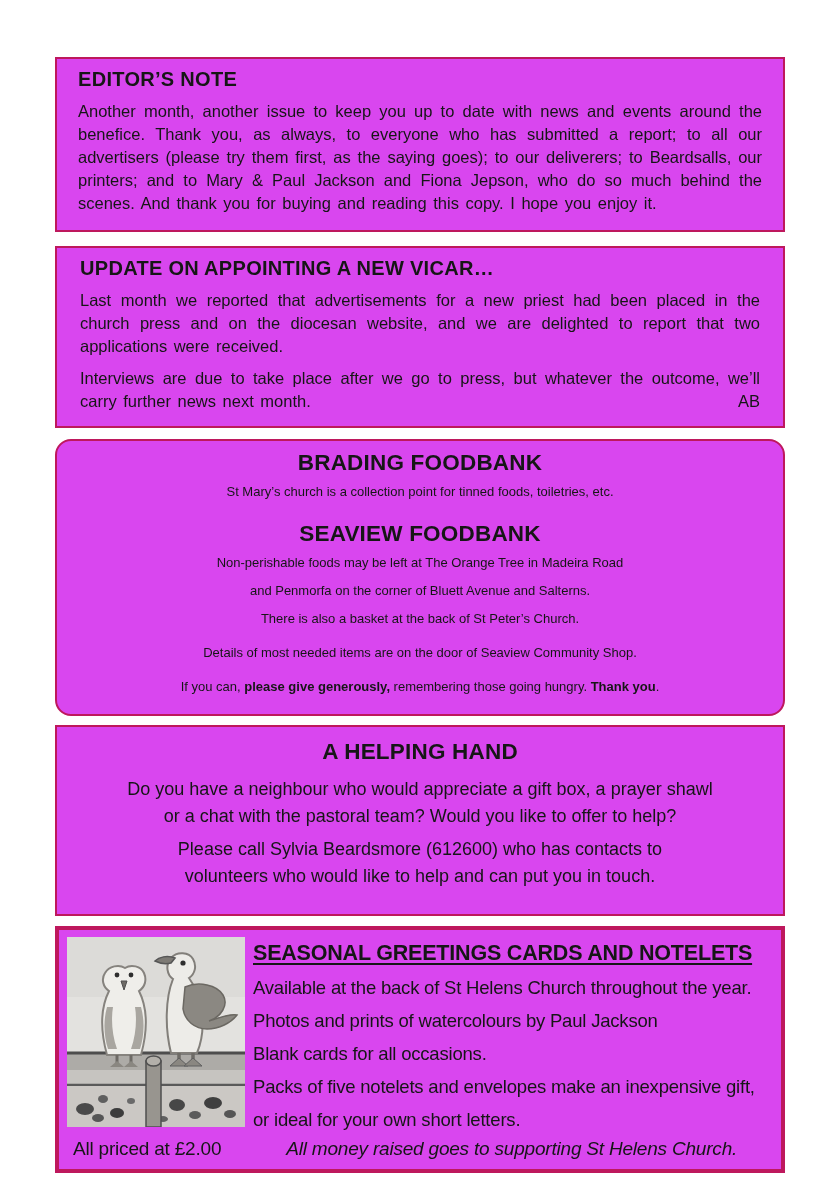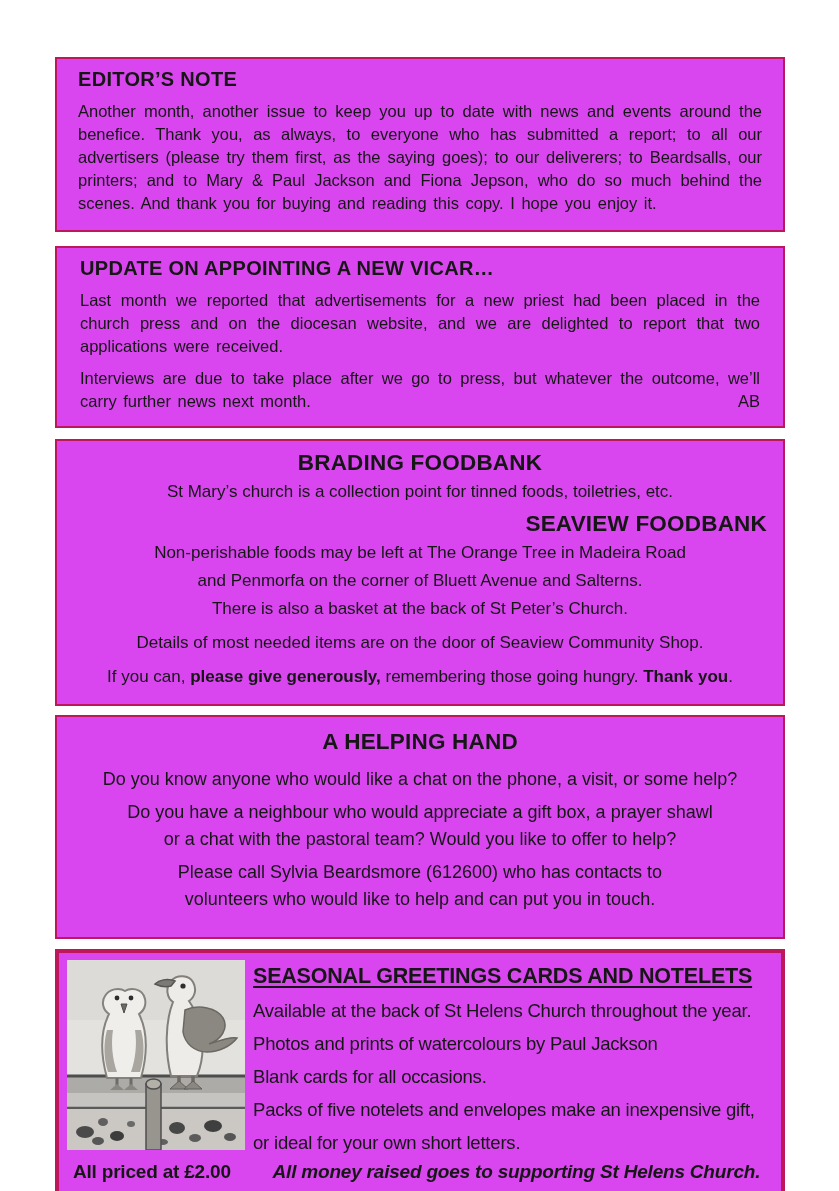--- a/index.html
+++ b/index.html
@@ -29,28 +29,28 @@
   .body-just {
     font-size: 16.5px; line-height: 23px;
     text-align: justify; word-spacing: 0.12em;
   }
   
   .box-vicar { padding: 9px 23px 13px 23px; margin-bottom: 11px; }
   .box-vicar .body-just { margin-bottom: 9px; }
   .para-sig { position: relative; margin-bottom: 0 !important; }
   .sig { position: absolute; right: 0; bottom: 0; font-weight: normal; }
   
-  .box-foodbank { padding: 7px 16px 13px 16px; margin-bottom: 9px; text-align: center; }
+  .box-foodbank { padding: 7px 16px 13px 16px; margin-bottom: 9px; text-align: center; border-radius: 16px; }
   .h-center {
     font-size: 22.5px; font-weight: bold; letter-spacing: 0.2px;
     text-align: center; line-height: 30px;
   }
-  .c-line { font-size: 17px; line-height: 28px; }
+  .c-line { font-size: 13px; line-height: 28px; }
   .gap-sm { margin-top: 6px; }
-  .gap-xs { margin-top: 3px; text-align: right; }
+  .gap-xs { margin-top: 13px; }
   
   .box-helping { padding: 10px 16px 24px 16px; margin-bottom: 10px; text-align: center; }
   .box-helping .h-center { margin-bottom: 9px; }
   .c-line-lg { font-size: 18px; line-height: 27px; }
   
   .box-cards {
     border-width: 4px; padding: 5px 9px 9px 6px; margin-bottom: 0;
   }
   .cards-top { display: flex; }
   .cards-img {
@@ -59,21 +59,21 @@
   }
   .cards-text { flex: 1; }
   .cards-title {
     font-size: 21.5px; font-weight: bold; text-decoration: underline;
     text-underline-offset: 3px; text-decoration-thickness: 2px;
     letter-spacing: -0.2px; line-height: 28px; margin: 4px 0 4px 0;
   }
   .cards-line { font-size: 18.5px; line-height: 33px; letter-spacing: -0.2px; }
   .cards-bottom {
     display: flex; align-items: baseline; margin-top: 2px;
-    font-size: 19px; font-weight: bold; letter-spacing: -0.2px;
+    font-size: 19px; font-weight: normal; letter-spacing: -0.2px;
   }
   .cards-price { padding-left: 8px; white-space: nowrap; }
   .cards-footer { flex: 1; text-align: center; font-style: italic; padding-left: 30px; }
 </style>
 </head>
 <body>
 
 <div class="page">
 
   <section class="box box-editors">
@@ -93,21 +93,20 @@
     <div class="h-center gap-xs">SEAVIEW FOODBANK</div>
     <div class="c-line">Non-perishable foods may be left at The Orange Tree in Madeira Road</div>
     <div class="c-line">and Penmorfa on the corner of Bluett Avenue and Salterns.</div>
     <div class="c-line">There is also a basket at the back of St Peter’s Church.</div>
     <div class="c-line gap-sm">Details of most needed items are on the door of Seaview Community Shop.</div>
     <div class="c-line gap-sm"><span>If you can, </span><b>please give generously,</b><span> remembering those going hungry. </span><b>Thank you</b><span>.</span></div>
   </section>
 
   <section class="box box-helping">
     <div class="h-center">A HELPING HAND</div>
-    <div class="c-line-lg">Do you know anyone who would like a chat on the phone, a visit, or some help?</div>
     <div class="c-line-lg gap-sm">Do you have a neighbour who would appreciate a gift box, a prayer shawl</div>
     <div class="c-line-lg">or a chat with the pastoral team? Would you like to offer to help?</div>
     <div class="c-line-lg gap-sm">Please call Sylvia Beardsmore (612600) who has contacts to</div>
     <div class="c-line-lg">volunteers who would like to help and can put you in touch.</div>
   </section>
 
   <section class="box box-cards">
     <div class="cards-top">
       <svg class="cards-img" viewBox="0 0 178 190" aria-hidden="true">
         <rect width="178" height="190" fill="#e3e2df"></rect>

